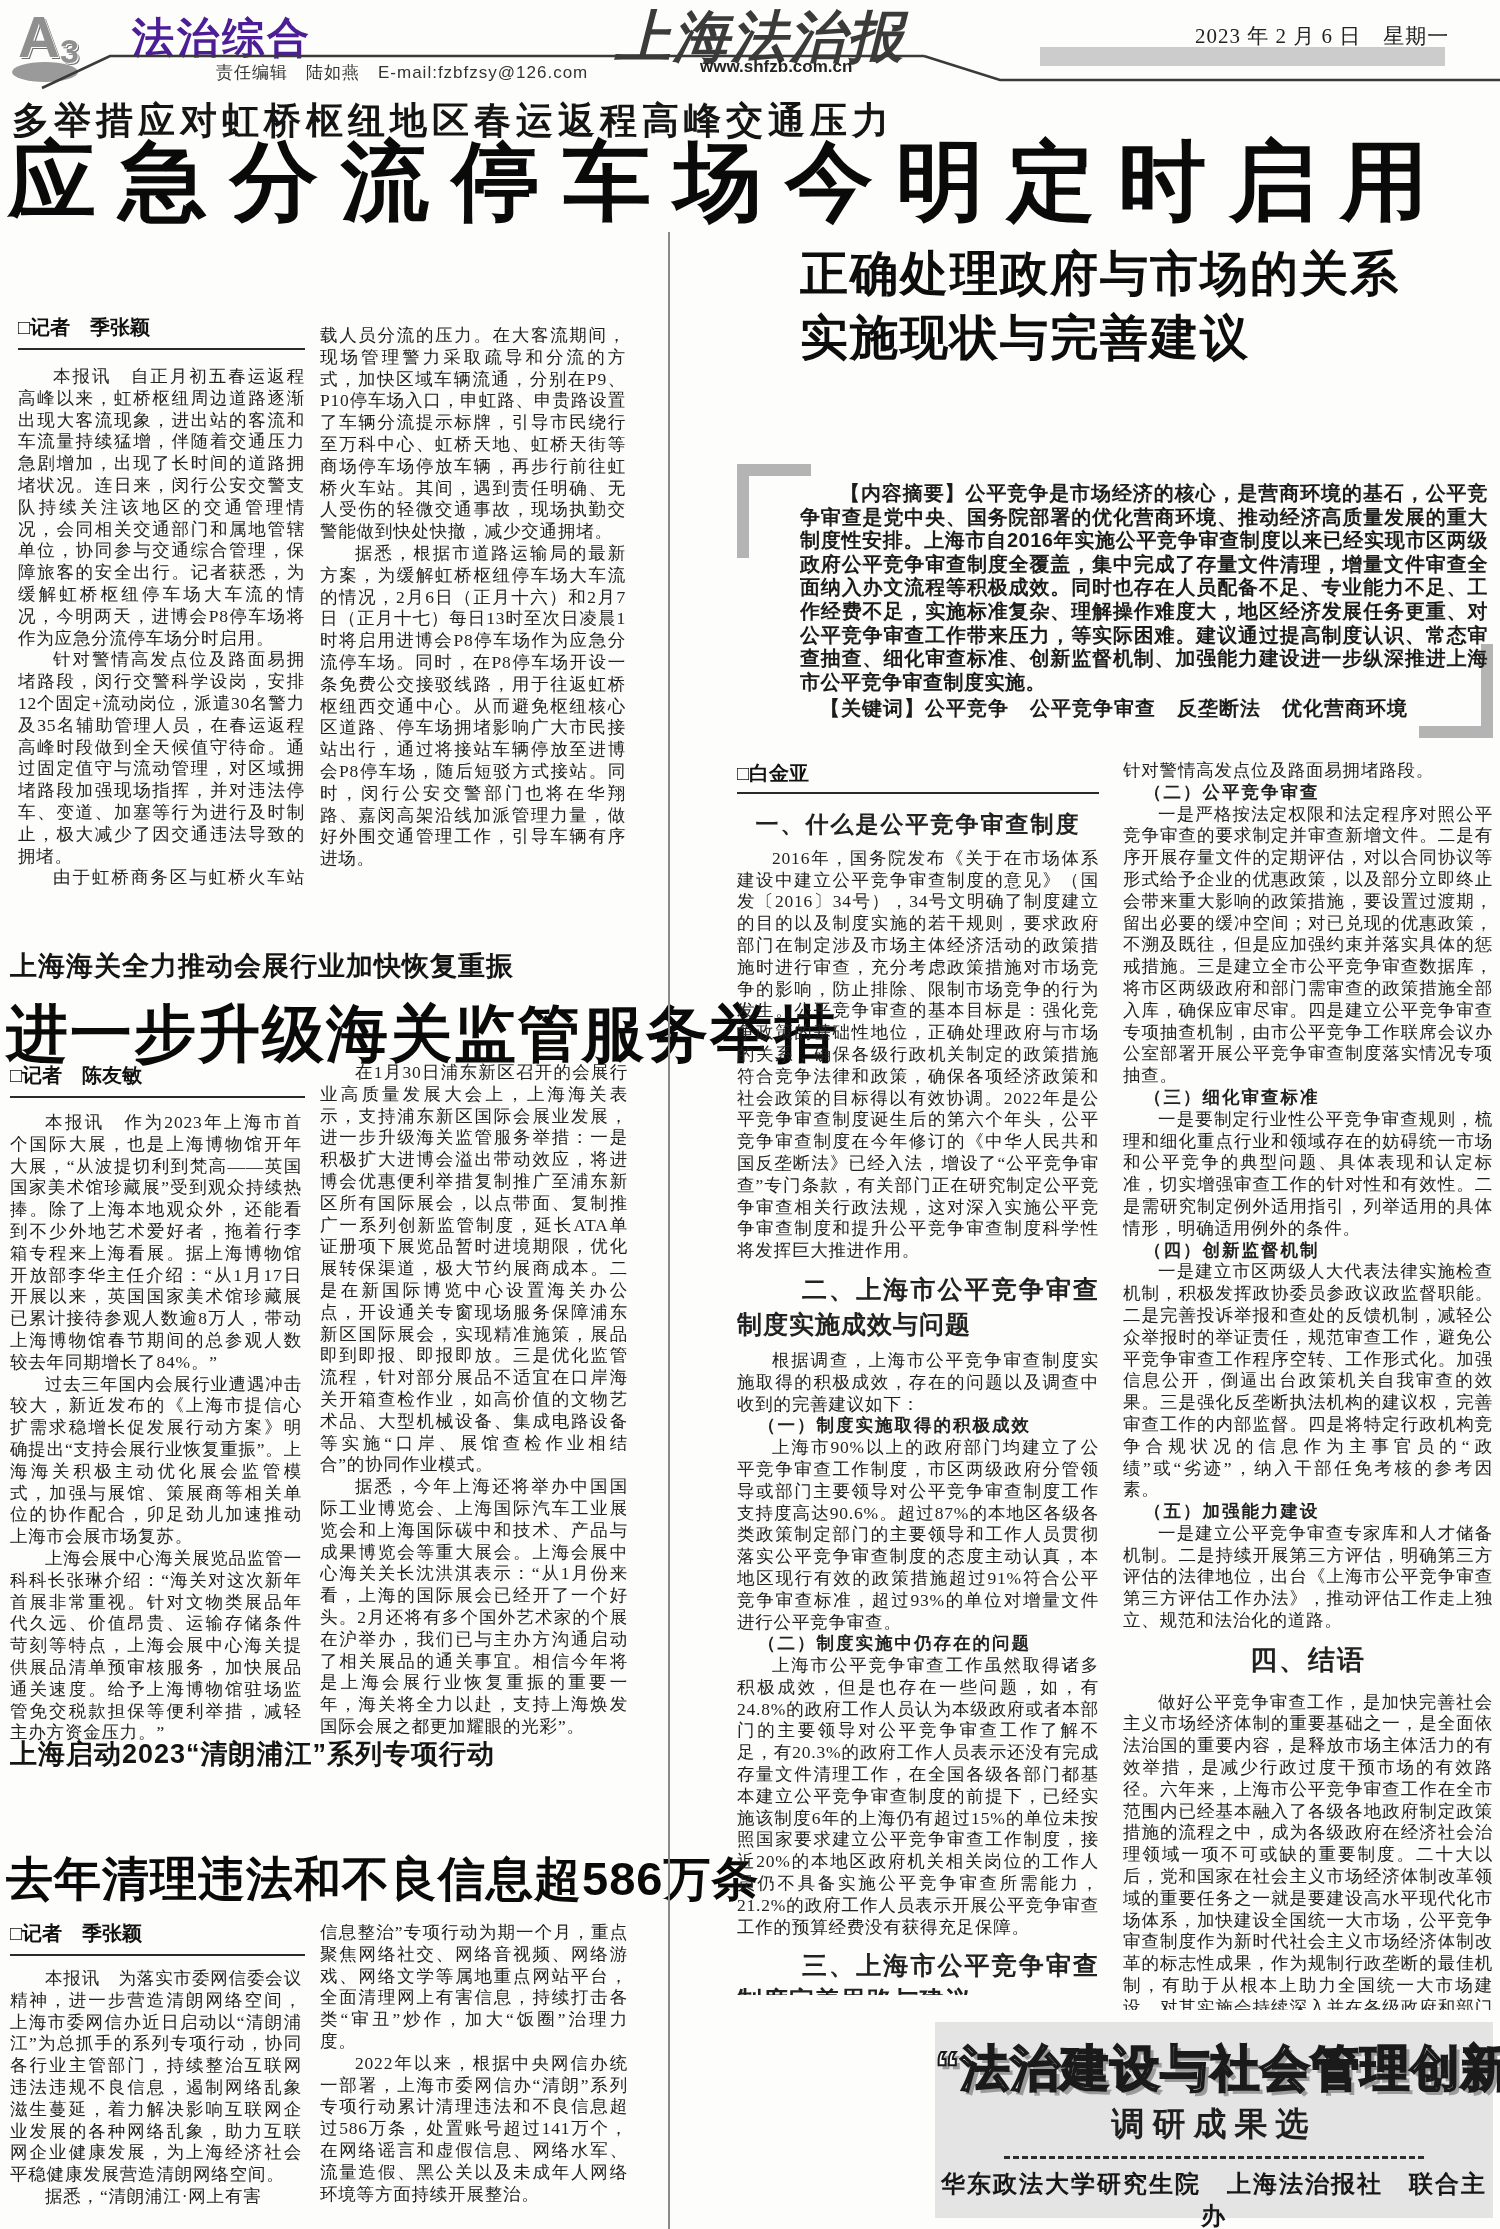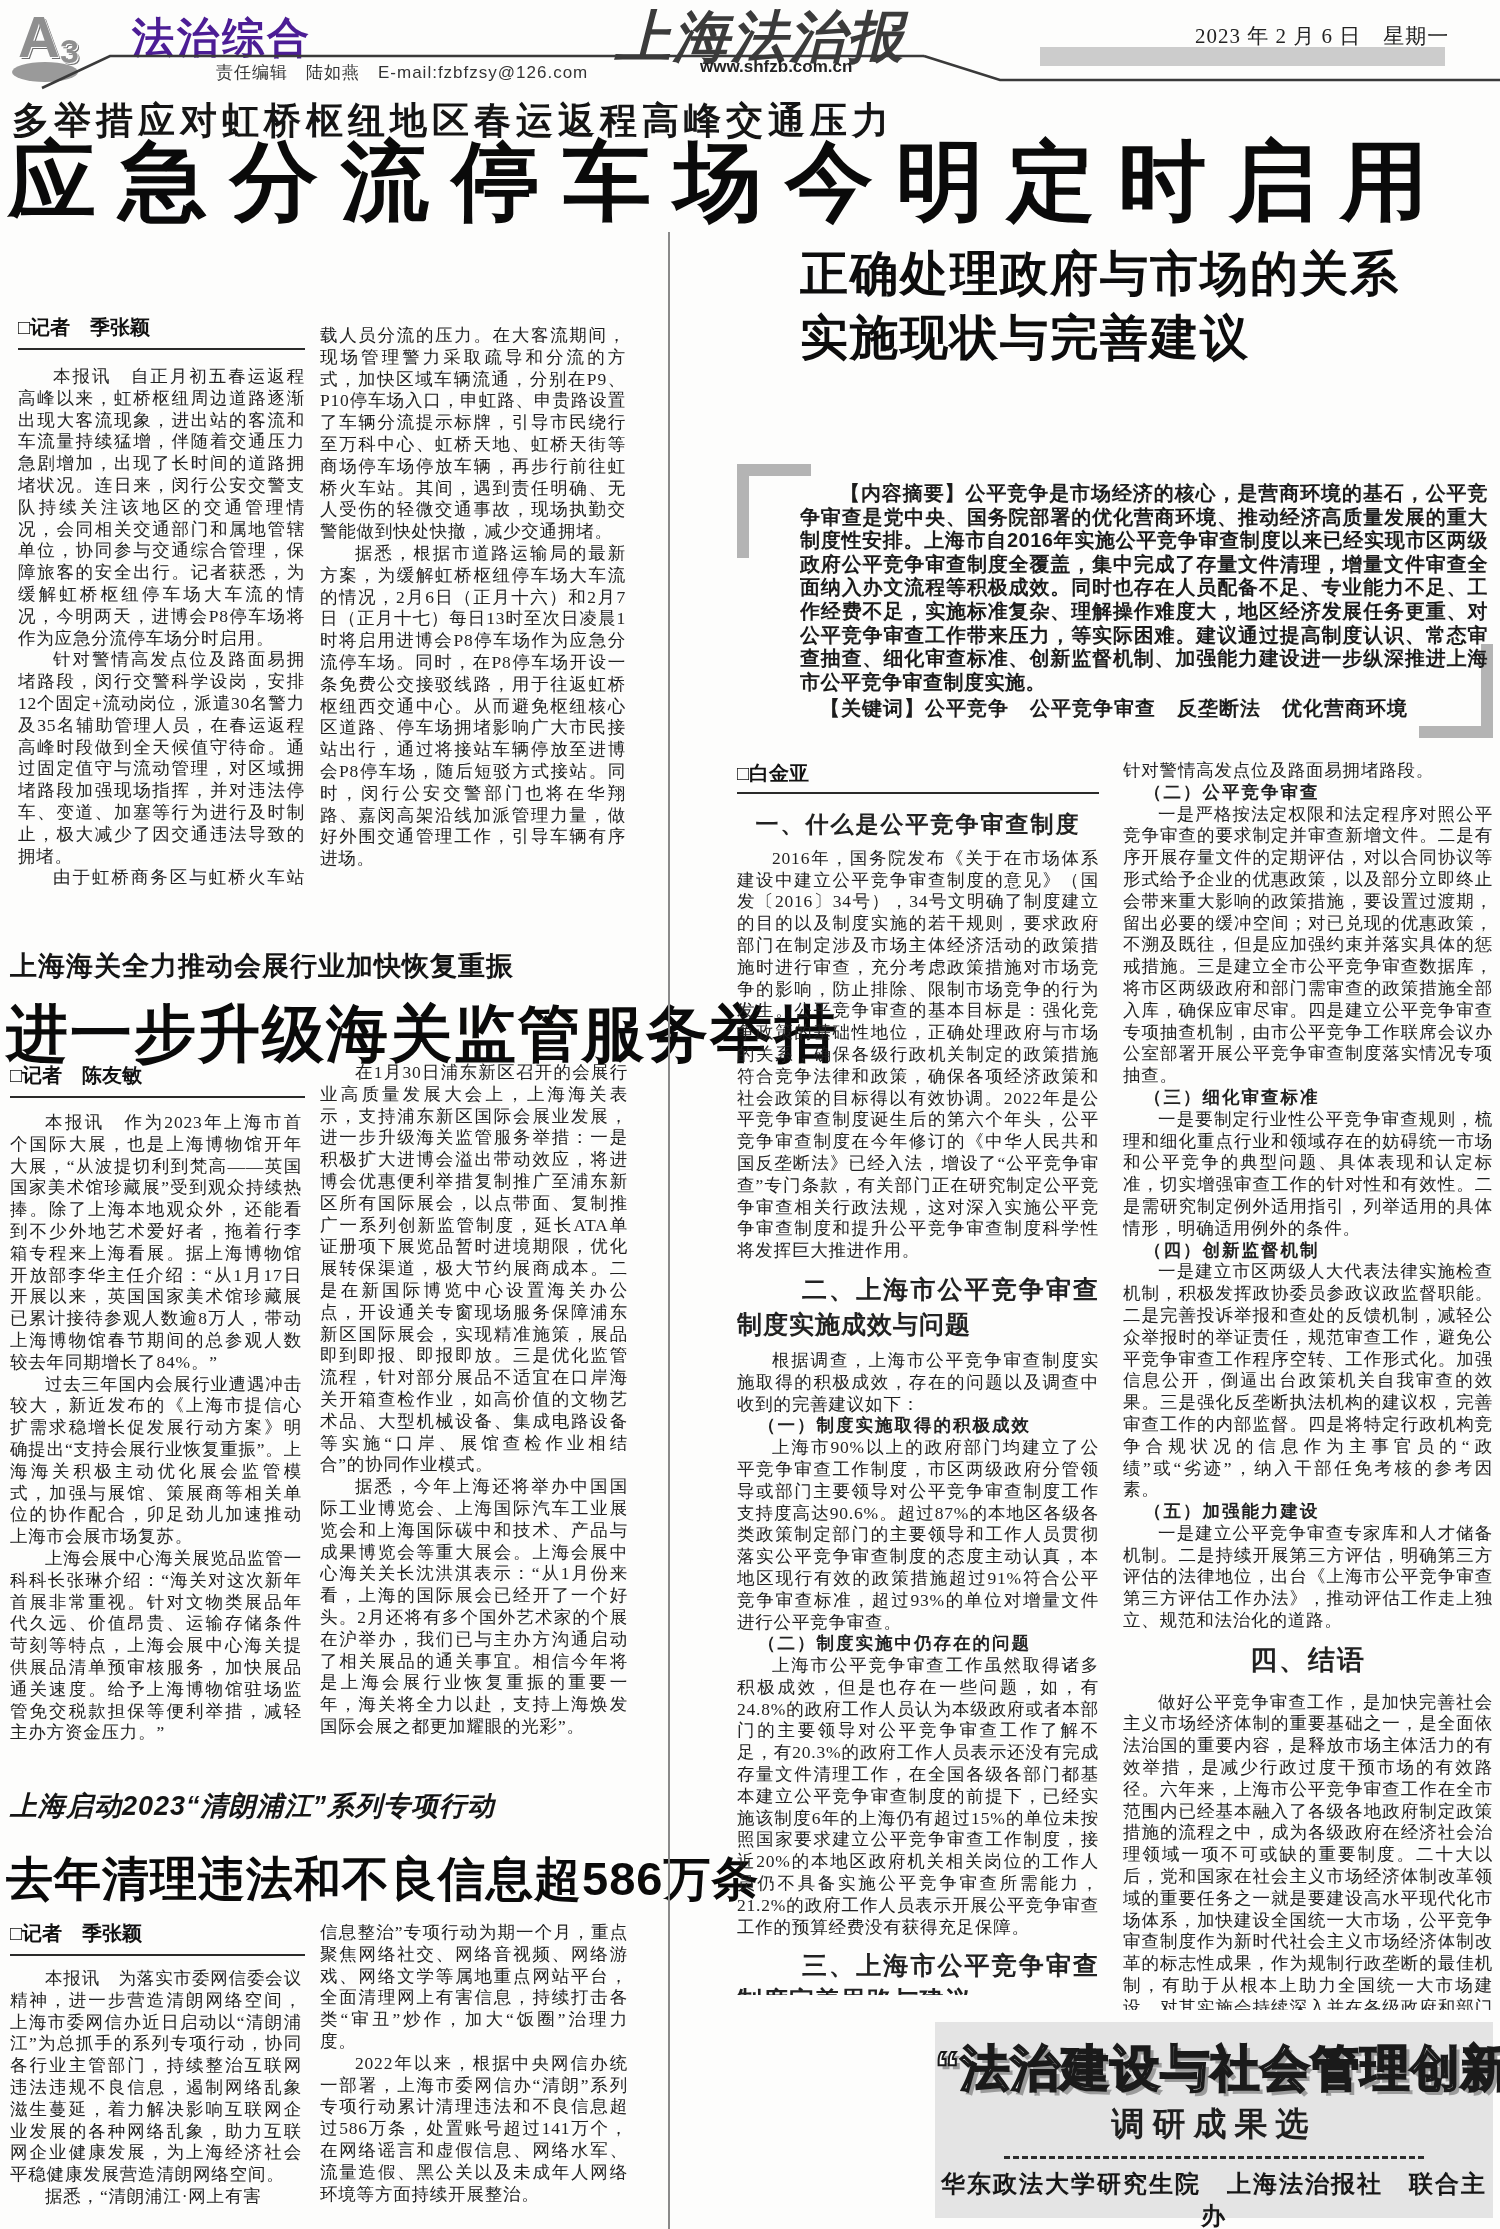--- a/index.html
+++ b/index.html
@@ -104,21 +104,21 @@
   <div class="abs body-col" style="left:10px; top:1112px; width:292px; height:630px;">
     <p>本报讯　作为2023年上海市首个国际大展，也是上海博物馆开年大展，“从波提切利到梵高——英国国家美术馆珍藏展”受到观众持续热捧。除了上海本地观众外，还能看到不少外地艺术爱好者，拖着行李箱专程来上海看展。据上海博物馆开放部李华主任介绍：“从1月17日开展以来，英国国家美术馆珍藏展已累计接待参观人数逾8万人，带动上海博物馆春节期间的总参观人数较去年同期增长了84%。”</p>
     <p>过去三年国内会展行业遭遇冲击较大，新近发布的《上海市提信心扩需求稳增长促发展行动方案》明确提出“支持会展行业恢复重振”。上海海关积极主动优化展会监管模式，加强与展馆、策展商等相关单位的协作配合，卯足劲儿加速推动上海市会展市场复苏。</p>
     <p>上海会展中心海关展览品监管一科科长张琳介绍：“海关对这次新年首展非常重视。针对文物类展品年代久远、价值昂贵、运输存储条件苛刻等特点，上海会展中心海关提供展品清单预审核服务，加快展品通关速度。给予上海博物馆驻场监管免交税款担保等便利举措，减轻主办方资金压力。”</p>
   </div>
   <div class="abs body-col" style="left:320px; top:1062px; width:308px; height:700px;">
     <p>在1月30日浦东新区召开的会展行业高质量发展大会上，上海海关表示，支持浦东新区国际会展业发展，进一步升级海关监管服务举措：一是积极扩大进博会溢出带动效应，将进博会优惠便利举措复制推广至浦东新区所有国际展会，以点带面、复制推广一系列创新监管制度，延长ATA单证册项下展览品暂时进境期限，优化展转保渠道，极大节约展商成本。二是在新国际博览中心设置海关办公点，开设通关专窗现场服务保障浦东新区国际展会，实现精准施策，展品即到即报、即报即放。三是优化监管流程，针对部分展品不适宜在口岸海关开箱查检作业，如高价值的文物艺术品、大型机械设备、集成电路设备等实施“口岸、展馆查检作业相结合”的协同作业模式。</p>
     <p>据悉，今年上海还将举办中国国际工业博览会、上海国际汽车工业展览会和上海国际碳中和技术、产品与成果博览会等重大展会。上海会展中心海关关长沈洪淇表示：“从1月份来看，上海的国际展会已经开了一个好头。2月还将有多个国外艺术家的个展在沪举办，我们已与主办方沟通启动了相关展品的通关事宜。相信今年将是上海会展行业恢复重振的重要一年，海关将全力以赴，支持上海焕发国际会展之都更加耀眼的光彩”。</p>
   </div>
 
-  <div class="abs kicker" style="left:10px; top:1788px; font-size:27px; letter-spacing:1px;font-style:italic;">上海启动2023“清朗浦江”系列专项行动</div>
+  <div class="abs kicker" style="left:10px; top:1736px; font-size:27px; letter-spacing:1px;">上海启动2023“清朗浦江”系列专项行动</div>
   <div class="abs headline" style="left:6px; top:1848px; font-size:47px; letter-spacing:1px;">去年清理违法和不良信息超586万条</div>
   <div class="abs byline" style="left:10px; top:1920px;">□记者　季张颖</div>
   <div class="abs rule" style="left:10px; top:1954px; width:295px; height:2px;"></div>
 
   <div class="abs body-col" style="left:10px; top:1968px; width:292px; height:258px;">
     <p>本报讯　为落实市委网信委会议精神，进一步营造清朗网络空间，上海市委网信办近日启动以“清朗浦江”为总抓手的系列专项行动，协同各行业主管部门，持续整治互联网违法违规不良信息，遏制网络乱象滋生蔓延，着力解决影响互联网企业发展的各种网络乱象，助力互联网企业健康发展，为上海经济社会平稳健康发展营造清朗网络空间。</p>
     <p>据悉，“清朗浦江·网上有害</p>
   </div>
   <div class="abs body-col" style="left:320px; top:1922px; width:308px; height:304px;">
     <p class="cont">信息整治”专项行动为期一个月，重点聚焦网络社交、网络音视频、网络游戏、网络文学等属地重点网站平台，全面清理网上有害信息，持续打击各类“审丑”炒作，加大“饭圈”治理力度。</p>

